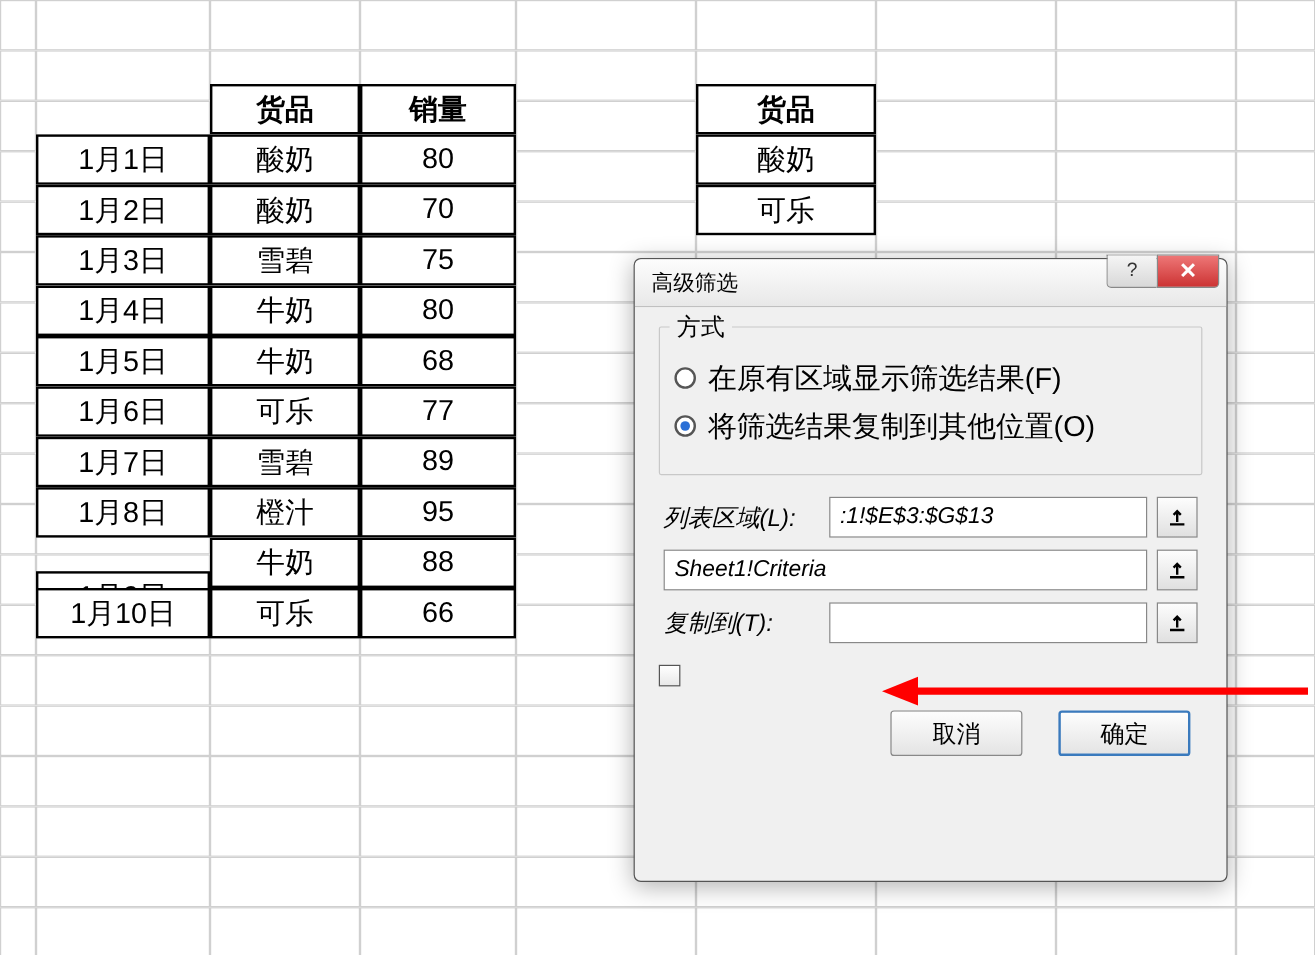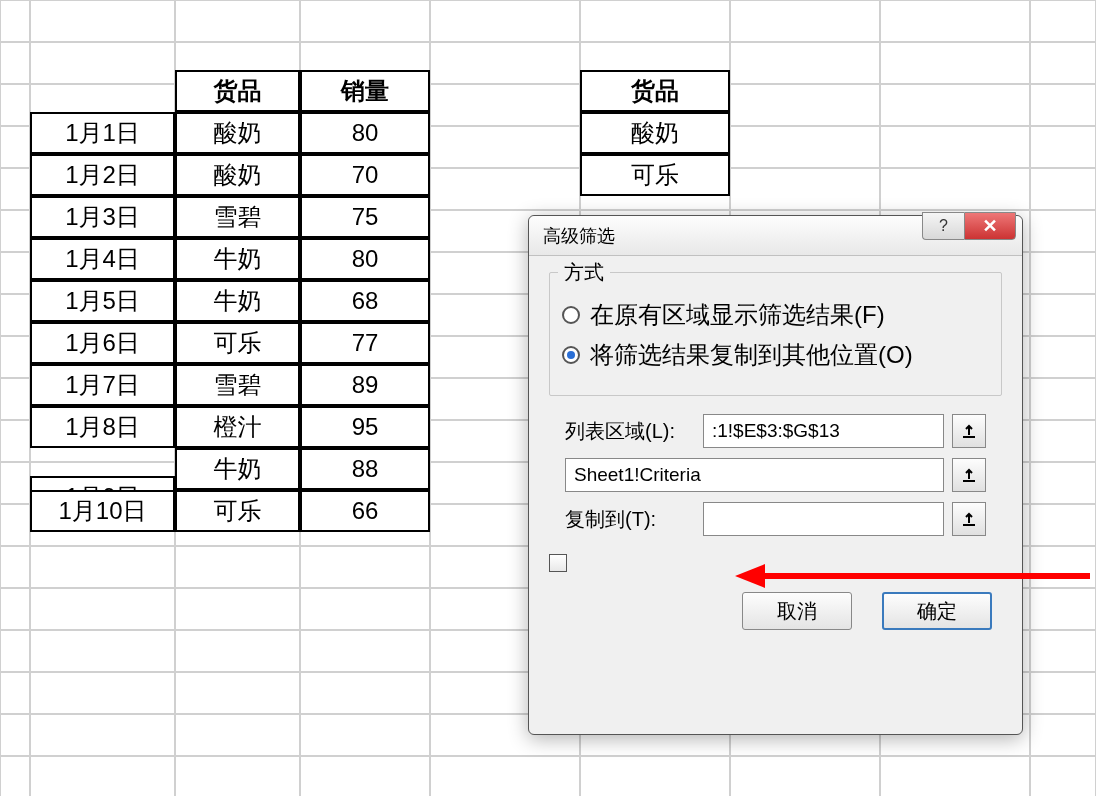--- a/index.html
+++ b/index.html
@@ -124,22 +124,23 @@
 .radio.checked::after {
   content: "";
   width: 8px;
   height: 8px;
   background: #2a6fd6;
   border-radius: 50%;
 }
 .field-row {
   display: flex;
   align-items: center;
-  margin: 10px 16px;
+  margin: 10px 4px;
   gap: 8px;
+  font-style: italic;
 }
 .field-label {
   width: 130px;
   font-size: 20px;
 }
 .field-input {
   flex: 1;
   height: 34px;
   border: 1px solid #888;
   background: #fff;

